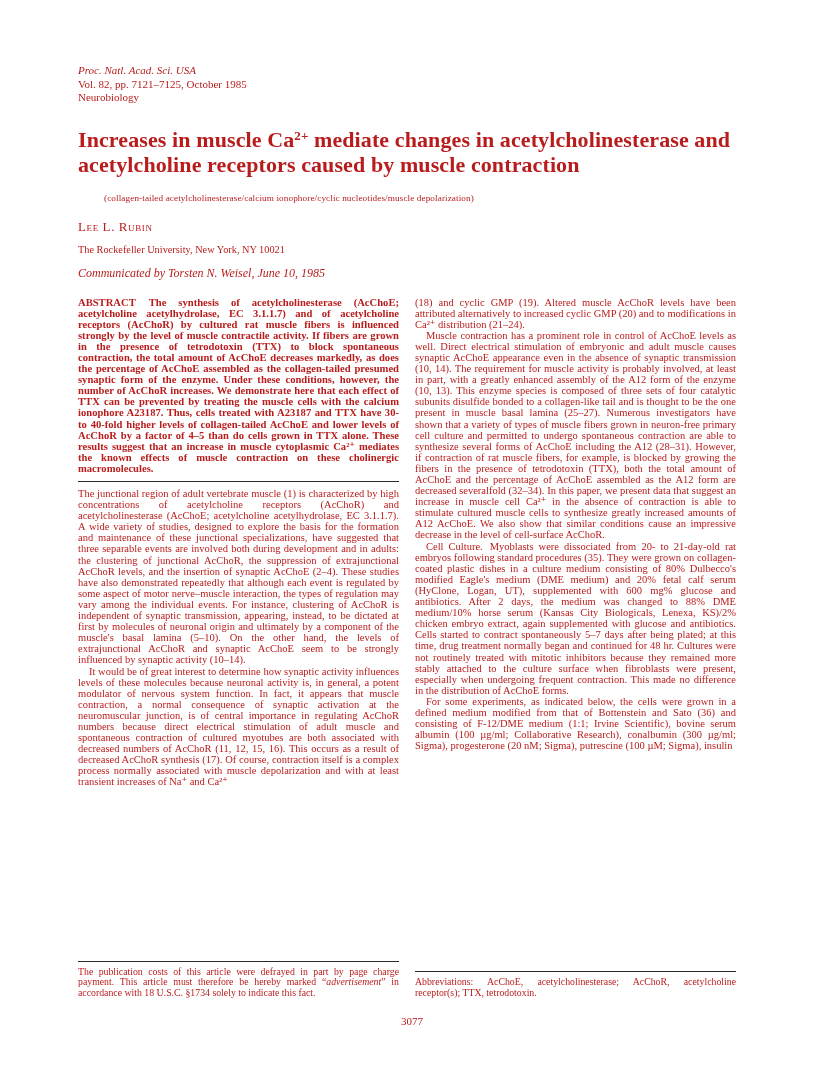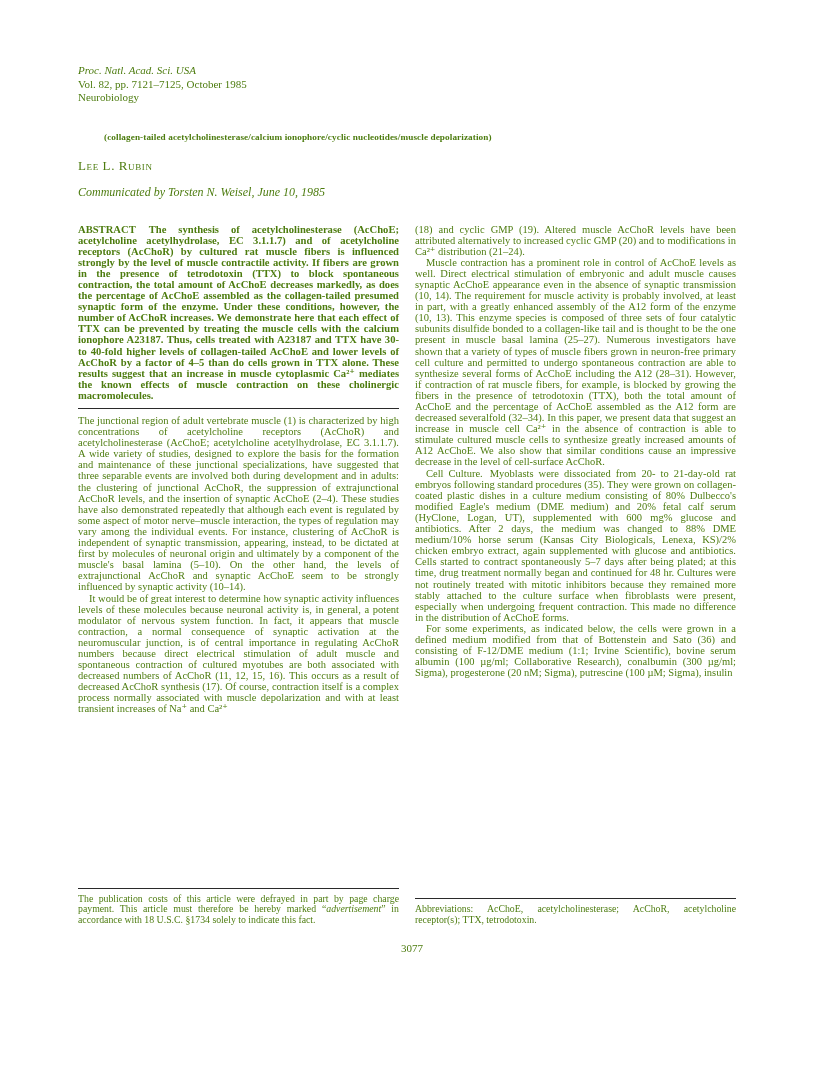--- a/index.html
+++ b/index.html
@@ -5,21 +5,21 @@
   html, body {
     margin: 0;
     padding: 0;
     background: #ffffff;
   }
   .page {
     position: relative;
     width: 816px;
     height: 1066px;
     background: #ffffff;
-    color: #4d7c0f;
+    color: #b91c1c;
     font-family: "Liberation Serif", "DejaVu Serif", serif;
     overflow: hidden;
     box-sizing: border-box;
   }
   .content {
     padding: 64px 70px 0 78px;
   }
   
   .journal-info {
     font-size: 11px;
@@ -35,24 +35,24 @@
     font-weight: bold;
     letter-spacing: 0.1px;
   }
   .title sup {
     font-size: 13px;
     line-height: 0;
     vertical-align: 7px;
   }
 
   .keywords {
-    margin-top: 27px;
+    margin-top: 15px;
     margin-left: 26px;
     font-size: 9.2px;
-    font-weight: bold;
+    font-weight: normal;
     letter-spacing: 0.1px;
   }
 
   .author {
     margin-top: 16px;
     font-size: 13px;
     font-variant: small-caps;
     letter-spacing: 0.6px;
   }
   .affiliation {
@@ -62,21 +62,21 @@
   .communicated {
     margin-top: 11px;
     font-size: 12px;
     font-style: italic;
   }
 
   
   .columns {
     display: flex;
     gap: 16px;
-    margin-top: 24px;
+    margin-top: 16px;
     height: 702px;
   }
   .col {
     width: 321px;
     display: flex;
     flex-direction: column;
     font-size: 10.5px;
     line-height: 11.1px;
     text-align: justify;
   }
@@ -130,24 +130,26 @@
 
 <div class="page">
   <div class="content">
 
     <header class="journal-info">
       <div class="j-italic">Proc. Natl. Acad. Sci. USA</div>
       <div>Vol. 82, pp. 7121–7125, October 1985</div>
       <div>Neurobiology</div>
     </header>
 
+    <h1 class="title"><span>Increases in muscle Ca</span><sup>2+</sup><span> mediate changes in acetylcholinesterase and acetylcholine receptors caused by muscle contraction</span></h1>
 
     <div class="keywords">(collagen-tailed acetylcholinesterase/calcium ionophore/cyclic nucleotides/muscle depolarization)</div>
 
     <div class="author">Lee L. Rubin</div>
+    <div class="affiliation">The Rockefeller University, New York, NY 10021</div>
     <div class="communicated">Communicated by Torsten N. Weisel, June 10, 1985</div>
 
     <div class="columns">
 
       <div class="col">
         <p class="abstract noindent"><span class="abs-label">ABSTRACT</span><span>The synthesis of acetylcholinesterase (AcChoE; acetylcholine acetylhydrolase, EC 3.1.1.7) and of acetylcholine receptors (AcChoR) by cultured rat muscle fibers is influenced strongly by the level of muscle contractile activity. If fibers are grown in the presence of tetrodotoxin (TTX) to block spontaneous contraction, the total amount of AcChoE decreases markedly, as does the percentage of AcChoE assembled as the collagen-tailed presumed synaptic form of the enzyme. Under these conditions, however, the number of AcChoR increases. We demonstrate here that each effect of TTX can be prevented by treating the muscle cells with the calcium ionophore A23187. Thus, cells treated with A23187 and TTX have 30- to 40-fold higher levels of collagen-tailed AcChoE and lower levels of AcChoR by a factor of 4–5 than do cells grown in TTX alone. These results suggest that an increase in muscle cytoplasmic Ca²⁺ mediates the known effects of muscle contraction on these cholinergic macromolecules.</span></p>
         <div class="rule abstract-rule"></div>
         <p class="noindent">The junctional region of adult vertebrate muscle (1) is characterized by high concentrations of acetylcholine receptors (AcChoR) and acetylcholinesterase (AcChoE; acetylcholine acetylhydrolase, EC 3.1.1.7). A wide variety of studies, designed to explore the basis for the formation and maintenance of these junctional specializations, have suggested that three separable events are involved both during development and in adults: the clustering of junctional AcChoR, the suppression of extrajunctional AcChoR levels, and the insertion of synaptic AcChoE (2–4). These studies have also demonstrated repeatedly that although each event is regulated by some aspect of motor nerve–muscle interaction, the types of regulation may vary among the individual events. For instance, clustering of AcChoR is independent of synaptic transmission, appearing, instead, to be dictated at first by molecules of neuronal origin and ultimately by a component of the muscle's basal lamina (5–10). On the other hand, the levels of extrajunctional AcChoR and synaptic AcChoE seem to be strongly influenced by synaptic activity (10–14).</p>
         <p>It would be of great interest to determine how synaptic activity influences levels of these molecules because neuronal activity is, in general, a potent modulator of nervous system function. In fact, it appears that muscle contraction, a normal consequence of synaptic activation at the neuromuscular junction, is of central importance in regulating AcChoR numbers because direct electrical stimulation of adult muscle and spontaneous contraction of cultured myotubes are both associated with decreased numbers of AcChoR (11, 12, 15, 16). This occurs as a result of decreased AcChoR synthesis (17). Of course, contraction itself is a complex process normally associated with muscle depolarization and with at least transient increases of Na⁺ and Ca²⁺</p>
         <div class="fn-block">

